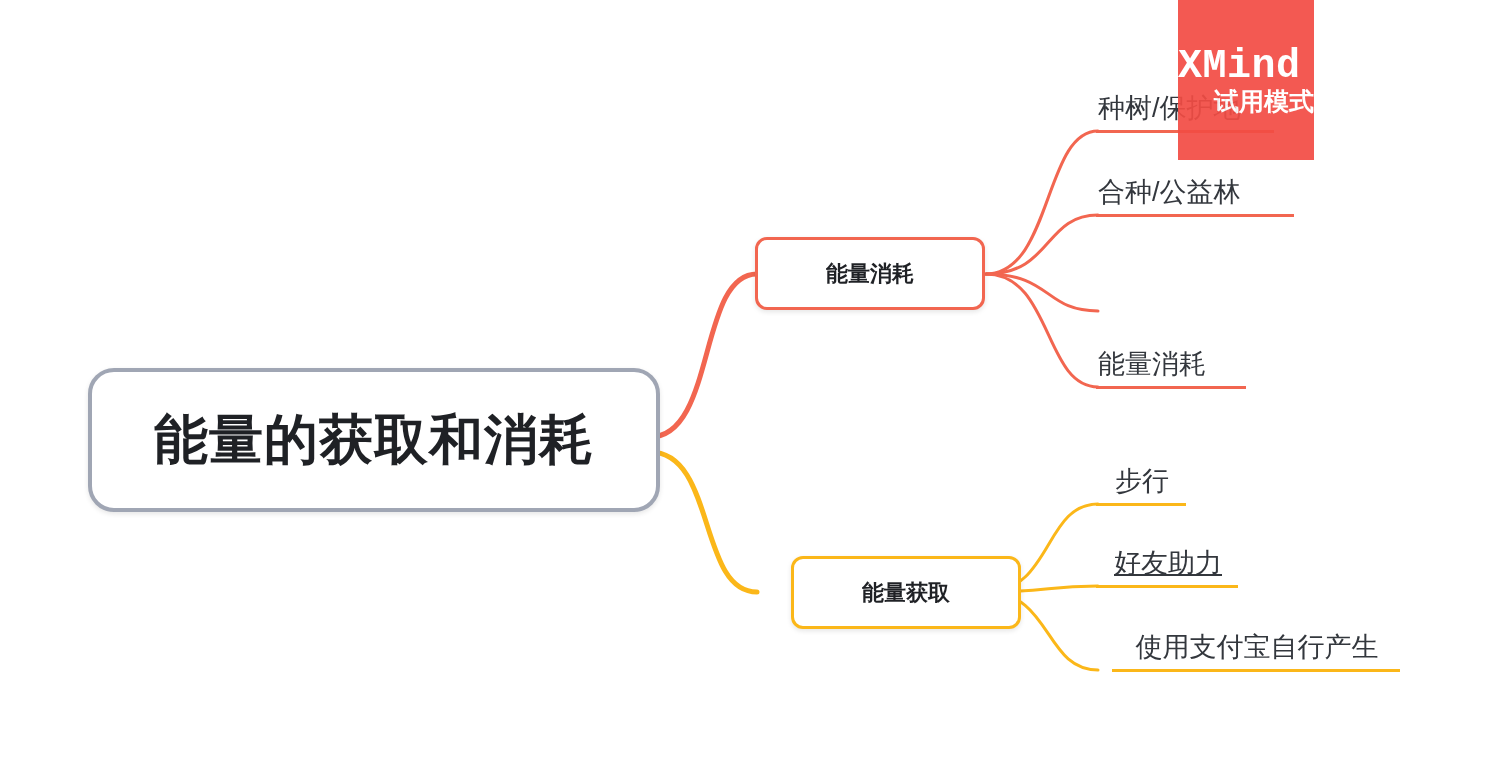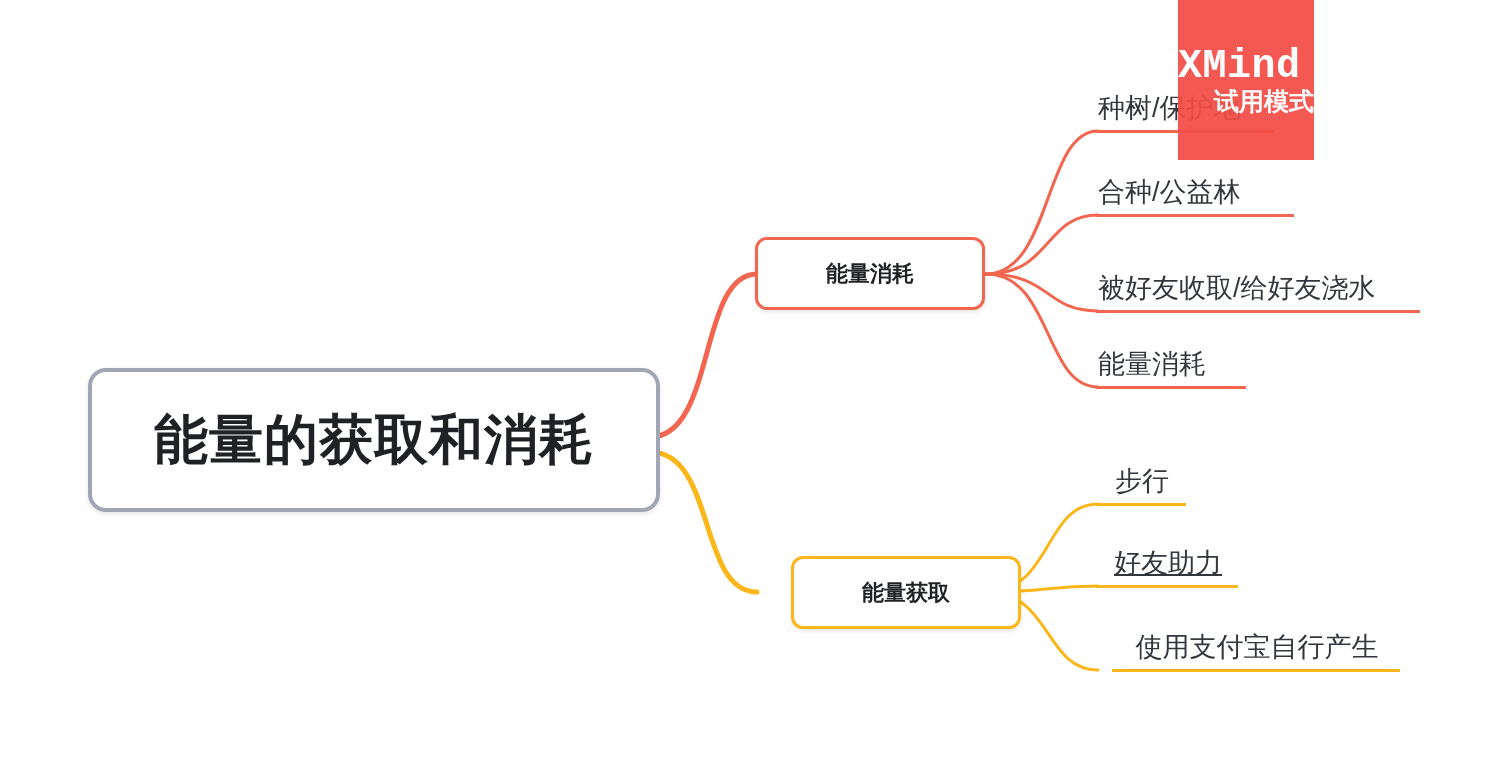--- a/index.html
+++ b/index.html
@@ -37,21 +37,21 @@
     align-items: center;
     justify-content: center;
     box-sizing: border-box;
     box-shadow: 0 2px 5px rgba(0,0,0,0.10);
     cursor: default;
   }
   #central-topic {
     left: 88px; top: 368px;
     width: 572px; height: 144px;
     border: 4px solid var(--root-border, #A0A6B4);
-    border-radius: 18px;
+    border-radius: 26px;
     font-size: 54px;
     font-weight: bold;
     color: #1f2125;
     letter-spacing: 1px;
     z-index: 2;
   }
   .branch-topic {
     width: 230px; height: 73px;
     border-radius: 12px;
     font-size: 22px;
@@ -133,21 +133,20 @@
   <div id="central-topic" class="topic-box">能量的获取和消耗</div>
 
   <div id="branch-topic-0" class="topic-box branch-topic">能量消耗</div>
 
   <div id="branch-topic-1" class="topic-box branch-topic">能量获取</div>
 
   <div class="child-topic child-b0" style="left:1096px; top:88px;  width:176px;">种树/保护地</div>
 
   <div class="child-topic child-b0" style="left:1096px; top:172px; width:196px;">合种/公益林</div>
 
-  <div class="child-topic child-b0" style="left:1096px; top:268px; width:322px;">被好友收取/给好友浇水</div>
 
   <div class="child-topic child-b0" style="left:1096px; top:344px; width:148px;">能量消耗</div>
 
   <div class="child-topic child-b1" style="left:1096px; top:461px; width:88px;">步行</div>
 
   <div class="child-topic child-b1" style="left:1096px; top:543px; width:140px;text-decoration:underline;">好友助力</div>
 
   <div class="child-topic child-b1" style="left:1096px; top:627px; width:286px;margin-left:16px;">使用支付宝自行产生</div>
 
   <div id="watermark">

